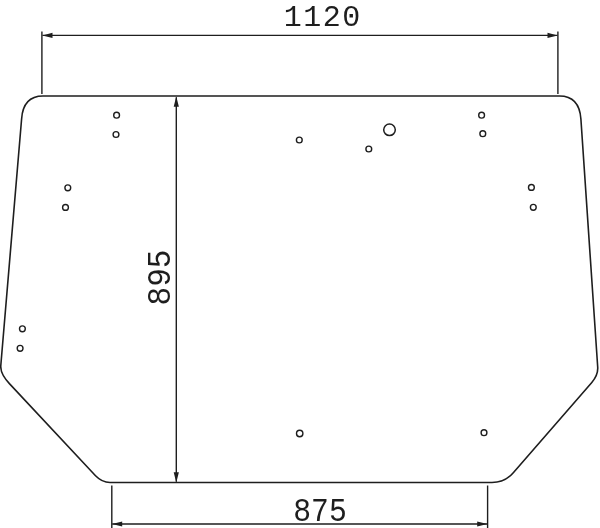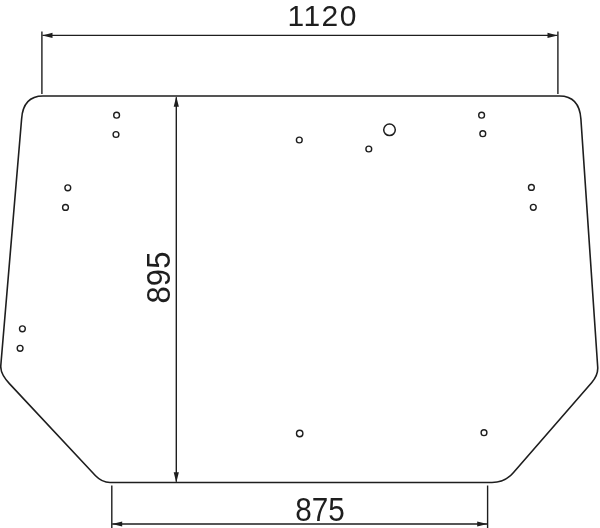--- a/index.html
+++ b/index.html
@@ -1,16 +1,16 @@
 <!DOCTYPE html>
 <html><head>
 <meta charset="utf-8">
 <style>
   html,body{margin:0;padding:0;background:#ffffff;}
-  .wrap{width:600px;height:528px;position:relative;font-family:Liberation Sans, sans-serif;}
+  .wrap{width:600px;height:528px;position:relative;font-family:Liberation Mono, monospace;}
   svg{display:block;}
   text{fill:#1e1e1e;}
 </style>
 </head>
 <body>
 <div class="wrap">
 <svg width="600" height="528" viewBox="0 0 600 528">
 
   <rect x="0" y="0" width="600" height="528" fill="#ffffff"></rect>
 

